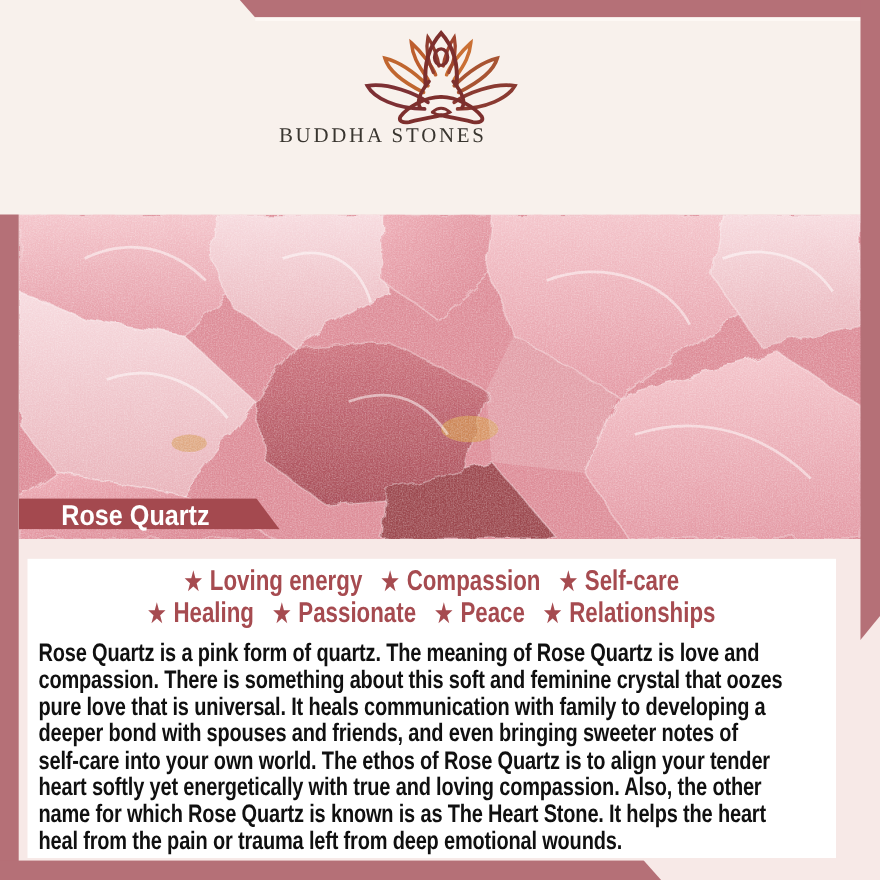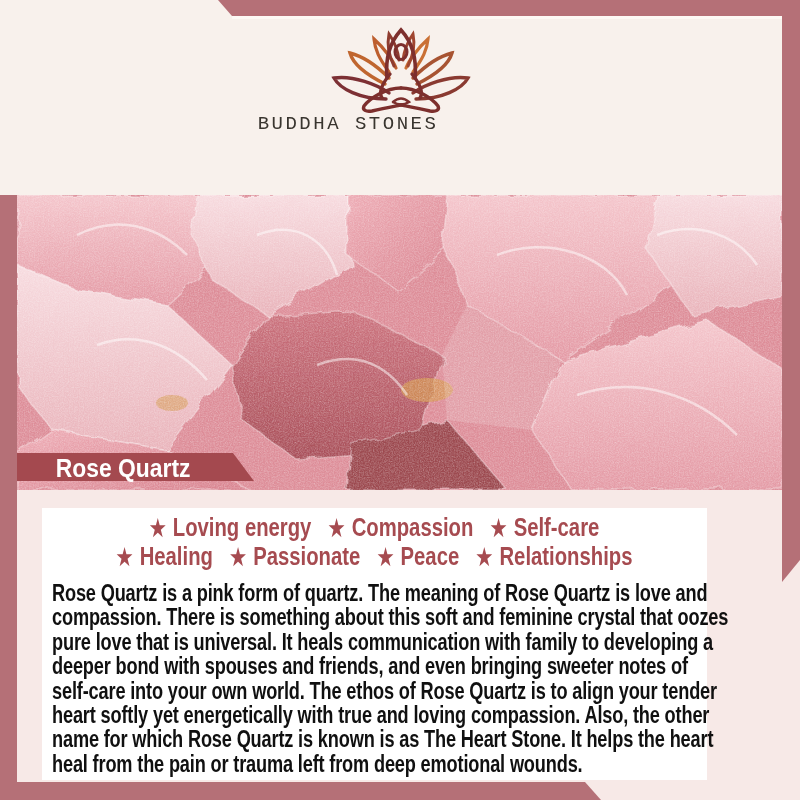--- a/index.html
+++ b/index.html
@@ -14,21 +14,21 @@
   html,body{margin:0;padding:0;background:#ddd;}
   .page{
     position:relative;width:800px;height:800px;overflow:hidden;
     background:var(--cream);
     font-family:"Liberation Sans", sans-serif;
   }
   
   .logo{position:absolute;left:322px;top:25px;width:158px;height:90px;}
   .brand-name{
     position:absolute;left:0;top:113px;width:696px;text-align:center;
-    font-family:Liberation Mono, monospace;font-size:19px;letter-spacing:2.5px;
+    font-family:Liberation Serif, serif;font-size:19px;letter-spacing:2.5px;
     color:#39352f;
   }
   .title-band{
     position:absolute;left:165px;top:142px;width:475px;height:53px;
     background:var(--title-band);
   }
   .page-title{
     margin:0;line-height:55px;text-align:center;white-space:nowrap;
     font-size:37px;font-weight:bold;color:var(--accent-red);
     transform:scaleX(0.82);transform-origin:center top;
@@ -41,21 +41,21 @@
     background:var(--banner-red);
     clip-path:polygon(0 0,216px 0,240px 32px,0 32px);
   }
   .photo-banner-label{
     display:block;color:#ffffff;font-size:26px;font-weight:bold;line-height:31px;
     padding-left:44px;white-space:nowrap;
     transform:scaleX(0.88);transform-origin:left center;
   }
   
   .lower-bg{position:absolute;left:17px;top:490px;width:783px;height:310px;background:var(--lower-pink);}
-  .content-card{position:absolute;left:25px;top:508px;width:665px;height:272px;background:#ffffff;margin-left:17px;}
+  .content-card{position:absolute;left:25px;top:508px;width:735px;height:272px;background:#ffffff;}
   .features{padding-top:5px;text-align:center;}
   .feature-line{
     height:29px;line-height:29px;font-size:26px;font-weight:bold;
     color:var(--accent-red);white-space:nowrap;
     transform:scaleX(0.78);transform-origin:center top;
   }
   .feature-line .star{font-size:23px;margin-right:9px;}
   .feature-line .feature-label{margin-right:22px;}
   .feature-line .feature-label:last-child{margin-right:0;}
   .description{position:absolute;left:10px;top:73px;}

